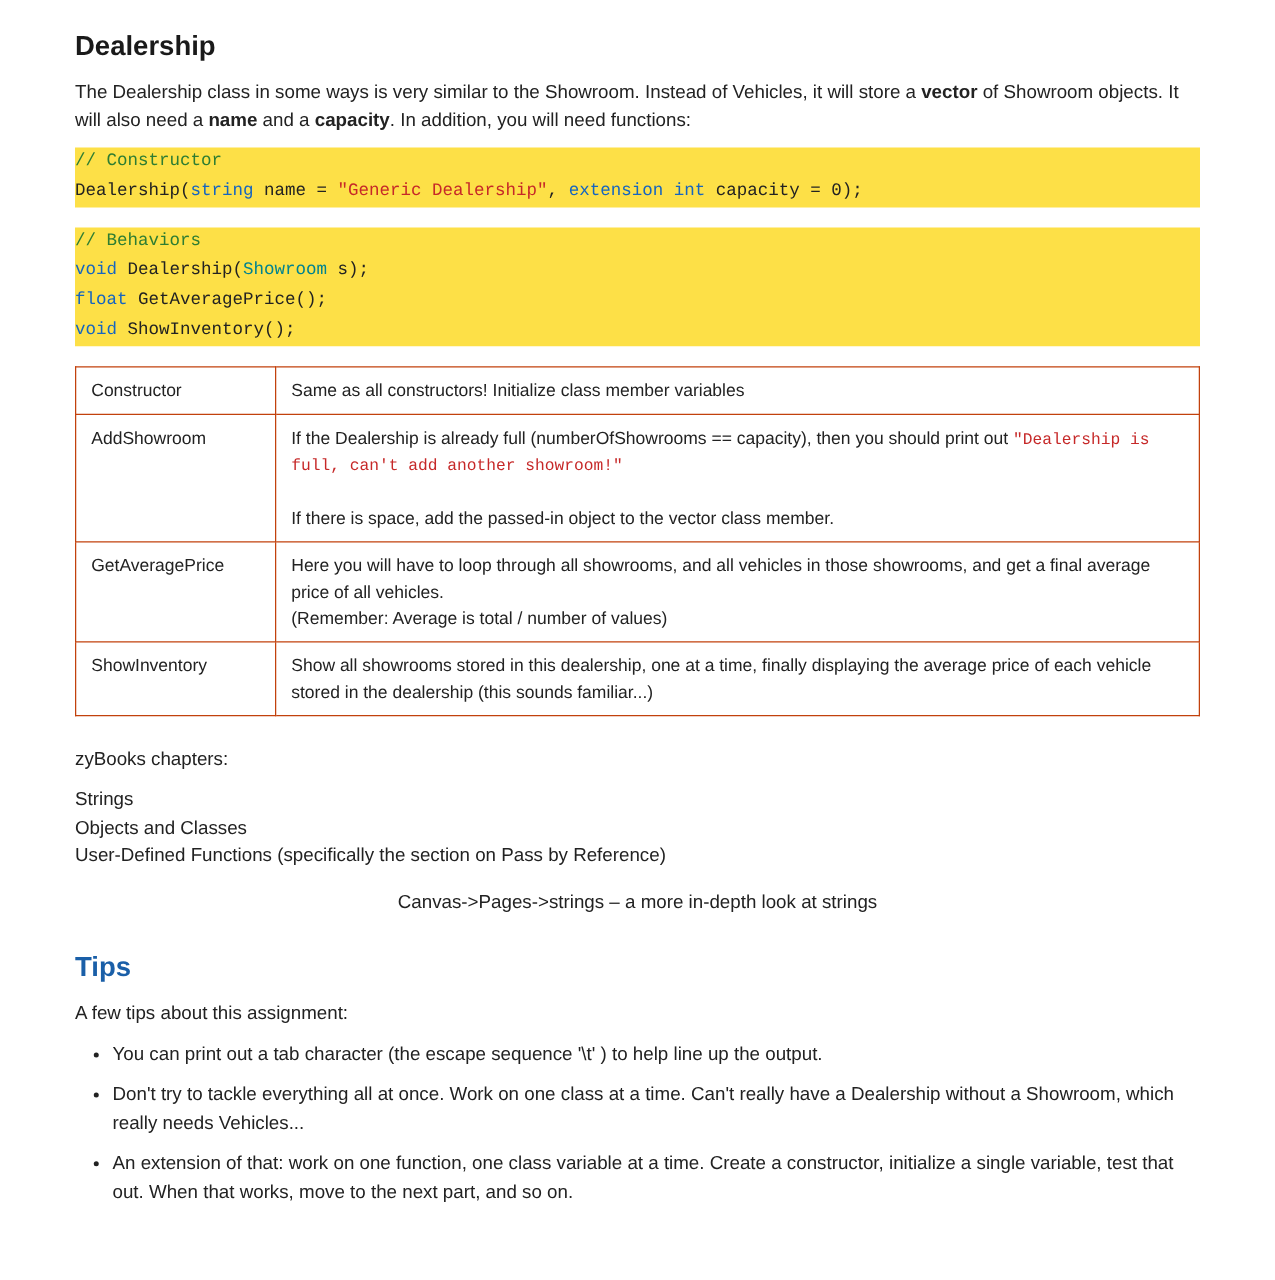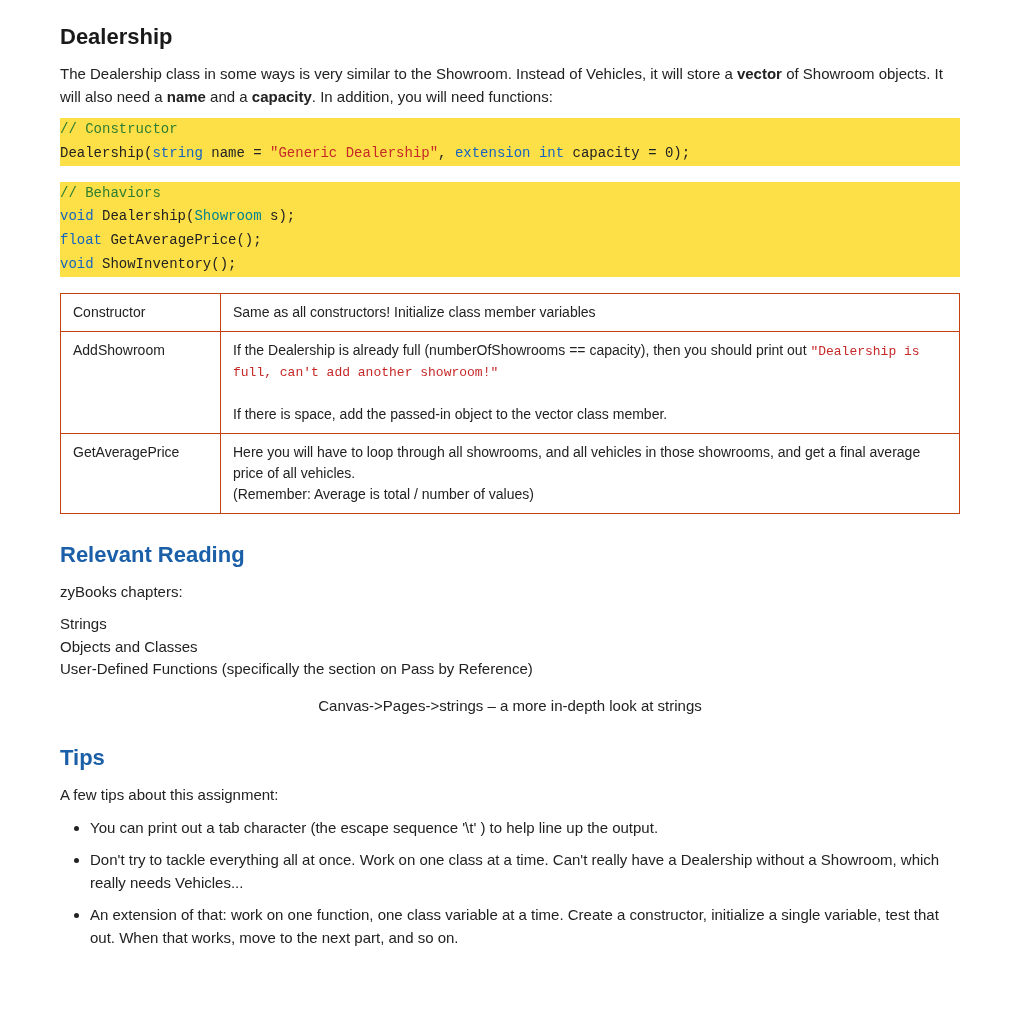--- a/index.html
+++ b/index.html
@@ -118,26 +118,31 @@
           If there is space, add the passed-in object to the vector class member.
         </td>
       </tr>
       <tr>
         <td>GetAveragePrice</td>
         <td>
           Here you will have to loop through all showrooms, and all vehicles in those showrooms, and get a final average price of all vehicles.<br>
           (Remember: Average is total / number of values)
         </td>
       </tr>
+      <tr>
+        <td>ShowInventory</td>
+        <td>
+          Show all showrooms stored in this dealership, one at a time, finally displaying the average price of each vehicle stored in the dealership (this sounds familiar...)
+        </td>
+      </tr>
     </tbody>
   </table>
 </div>
 
 <div class="section">
-  <h2 class="section-title">Relevant Reading</h2>
   <p>zyBooks chapters:</p>
   <div>
     <div>Strings</div>
     <div>Objects and Classes</div>
     <div>User-Defined Functions (specifically the section on Pass by Reference)</div>
   </div>
   <p class="canvas-link" style="margin-top:14px;text-align:center;">Canvas-&gt;Pages-&gt;strings – a more in-depth look at strings</p>
 </div>
 
 <div class="section">

